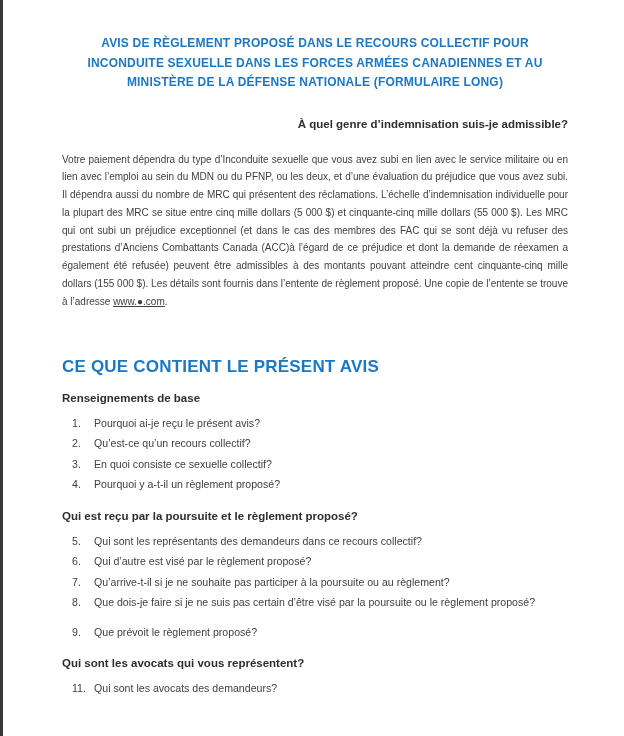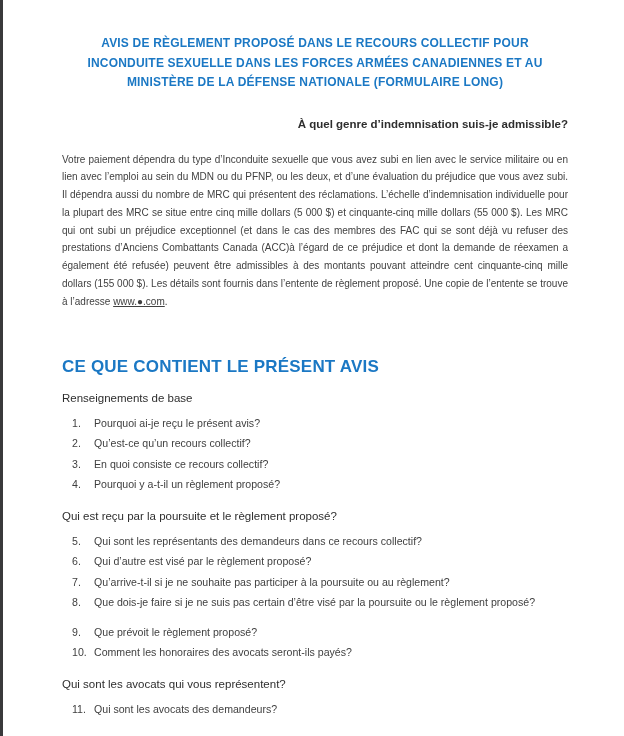--- a/index.html
+++ b/index.html
@@ -53,21 +53,21 @@
   .contents-heading{
     margin:46px 0 8px 0;
     font-size:17px;
     font-weight:bold;
     color:#1b78c4;
     letter-spacing:.2px;
   }
   .sub-heading{
     margin:15px 0 0 0;
     font-size:11.5px;
-    font-weight:normal;
+    font-weight:bold;
     color:#2e2e2e;
   }
   .q-list{
     margin:9px 0 0 0;
     padding:0 0 0 10px;
   }
   .li{
     display:flex;
     align-items:flex-start;
     font-size:10.6px;
@@ -102,21 +102,21 @@
       <div class="li">
         <span class="num">1.</span>
         <span class="txt">Pourquoi ai-je reçu le présent avis?</span>
       </div>
       <div class="li">
         <span class="num">2.</span>
         <span class="txt">Qu’est-ce qu’un recours collectif?</span>
       </div>
       <div class="li">
         <span class="num">3.</span>
-        <span class="txt">En quoi consiste ce recours collectif?</span>
+        <span class="txt">En quoi consiste ce sexuelle collectif?</span>
       </div>
       <div class="li">
         <span class="num">4.</span>
         <span class="txt">Pourquoi y a-t-il un règlement proposé?</span>
       </div>
     </div>
 
     <h3 class="sub-heading">Qui est reçu par la poursuite et le règlement proposé?</h3>
     <div class="q-list">
       <div class="li">
@@ -135,24 +135,20 @@
         <span class="num">8.</span>
         <span class="txt">Que dois-je faire si je ne suis pas certain d’être visé par la poursuite ou le règlement proposé?</span>
       </div>
     </div>
 
     <div class="q-list">
       <div class="li">
         <span class="num">9.</span>
         <span class="txt">Que prévoit le règlement proposé?</span>
       </div>
-      <div class="li">
-        <span class="num">10.</span>
-        <span class="txt">Comment les honoraires des avocats seront-ils payés?</span>
-      </div>
     </div>
 
     <h3 class="sub-heading">Qui sont les avocats qui vous représentent?</h3>
     <div class="q-list">
       <div class="li">
         <span class="num">11.</span>
         <span class="txt">Qui sont les avocats des demandeurs?</span>
       </div>
     </div>
 

